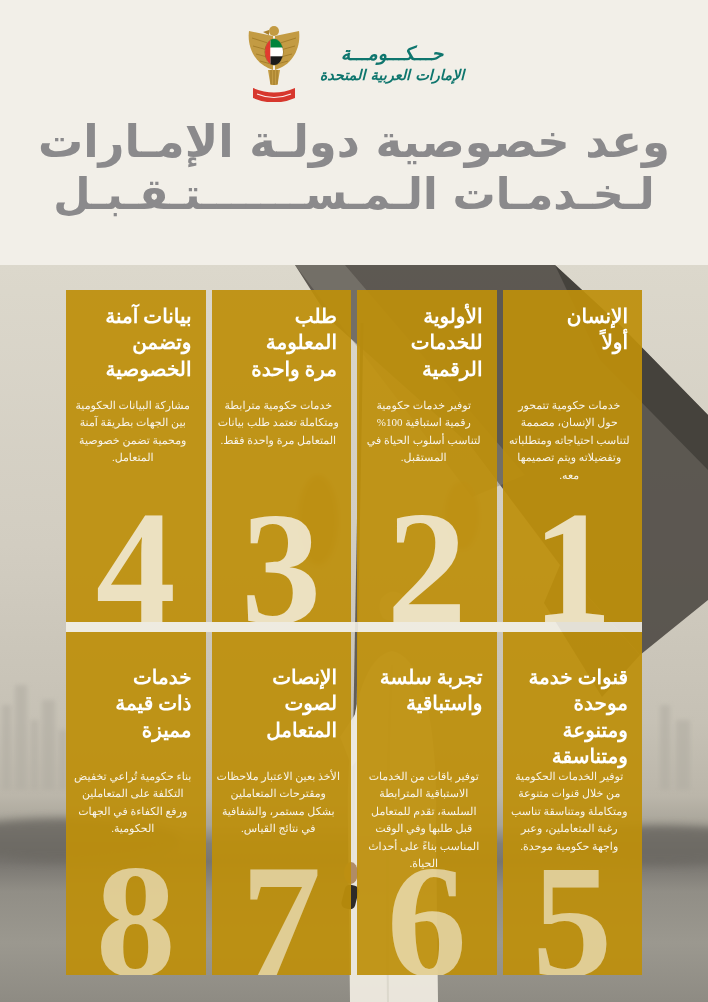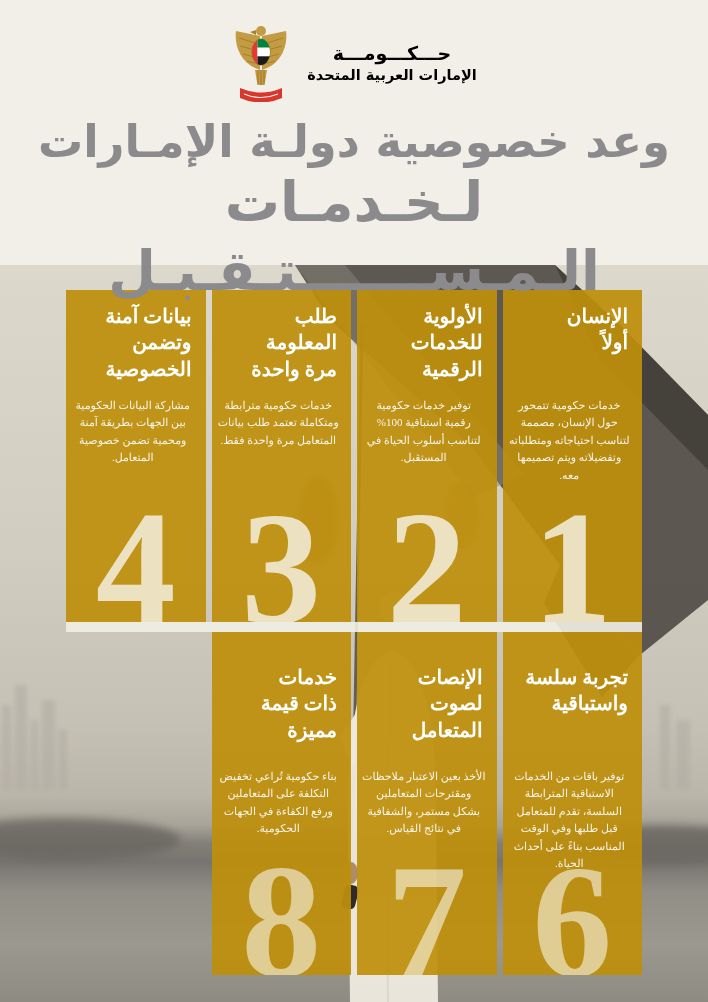--- a/index.html
+++ b/index.html
@@ -4,26 +4,26 @@
 <style>
   html,body{margin:0;padding:0;background:#DDD9CE;}
   .poster{
     position:relative;width:708px;height:1002px;margin:0 auto;
     background:#F2EFE8;overflow:hidden;
     font-family:"DejaVu Sans",sans-serif;
   }
   
   .header{position:relative;z-index:4;padding-top:22px;}
   .logo{display:flex;direction:ltr;justify-content:center;align-items:center;gap:16px;}
-  .logo-text{text-align:center;color:#000000;direction:rtl;}
+  .logo-text{text-align:center;color:#0f766e;direction:rtl;font-style:italic;}
   .logo-line1{font-size:19px;font-weight:bold;letter-spacing:.5px;}
   .logo-line2{font-size:14.5px;font-weight:bold;margin-top:3px;}
   .title{margin-top:14px;text-align:center;color:#8B8A8C;font-weight:bold;direction:rtl;}
   .title-l1{display:block;font-size:45px;line-height:1.15;}
-  .title-l2{display:block;font-size:55px;line-height:1.25;}
+  .title-l2{display:block;font-size:43px;line-height:1.25;}
   
   .photo{
     position:absolute;top:265px;left:0;width:708px;height:737px;overflow:hidden;z-index:1;
     background:linear-gradient(180deg,
       #DCD8CC 0%, #D2CDC1 38%, #C6C1B5 62%, #BBB6AA 72%,
       #A8A499 76%, #827F78 78.5%, #787570 81%,
       #918E86 85%, #9B988F 92%, #8E8B83 100%);
   }
   .photo svg{display:block;}
   .soft{filter:blur(2px);}
@@ -183,20 +183,28 @@
     </section>
 
     <section class="card r1">
       <h2>بيانات آمنة
 وتضمن
 الخصوصية</h2>
       <p>مشاركة البيانات الحكومية بين الجهات بطريقة آمنة ومحمية تضمن خصوصية المتعامل.</p>
       <div class="num">4</div>
     </section>
 
+    <section class="card r2">
+      <h2>قنوات خدمة
+موحدة
+ومتنوعة
+ومتناسقة</h2>
+      <p>توفير الخدمات الحكومية من خلال قنوات متنوعة ومتكاملة ومتناسقة تناسب رغبة المتعاملين، وعبر واجهة حكومية موحدة.</p>
+      <div class="num">5</div>
+    </section>
 
     <section class="card r2">
       <h2>تجربة سلسة
 واستباقية</h2>
       <p>توفير باقات من الخدمات الاستباقية المترابطة السلسة، تقدم للمتعامل قبل طلبها وفي الوقت المناسب بناءً على أحداث الحياة.</p>
       <div class="num">6</div>
     </section>
 
     <section class="card r2">
       <h2>الإنصات

